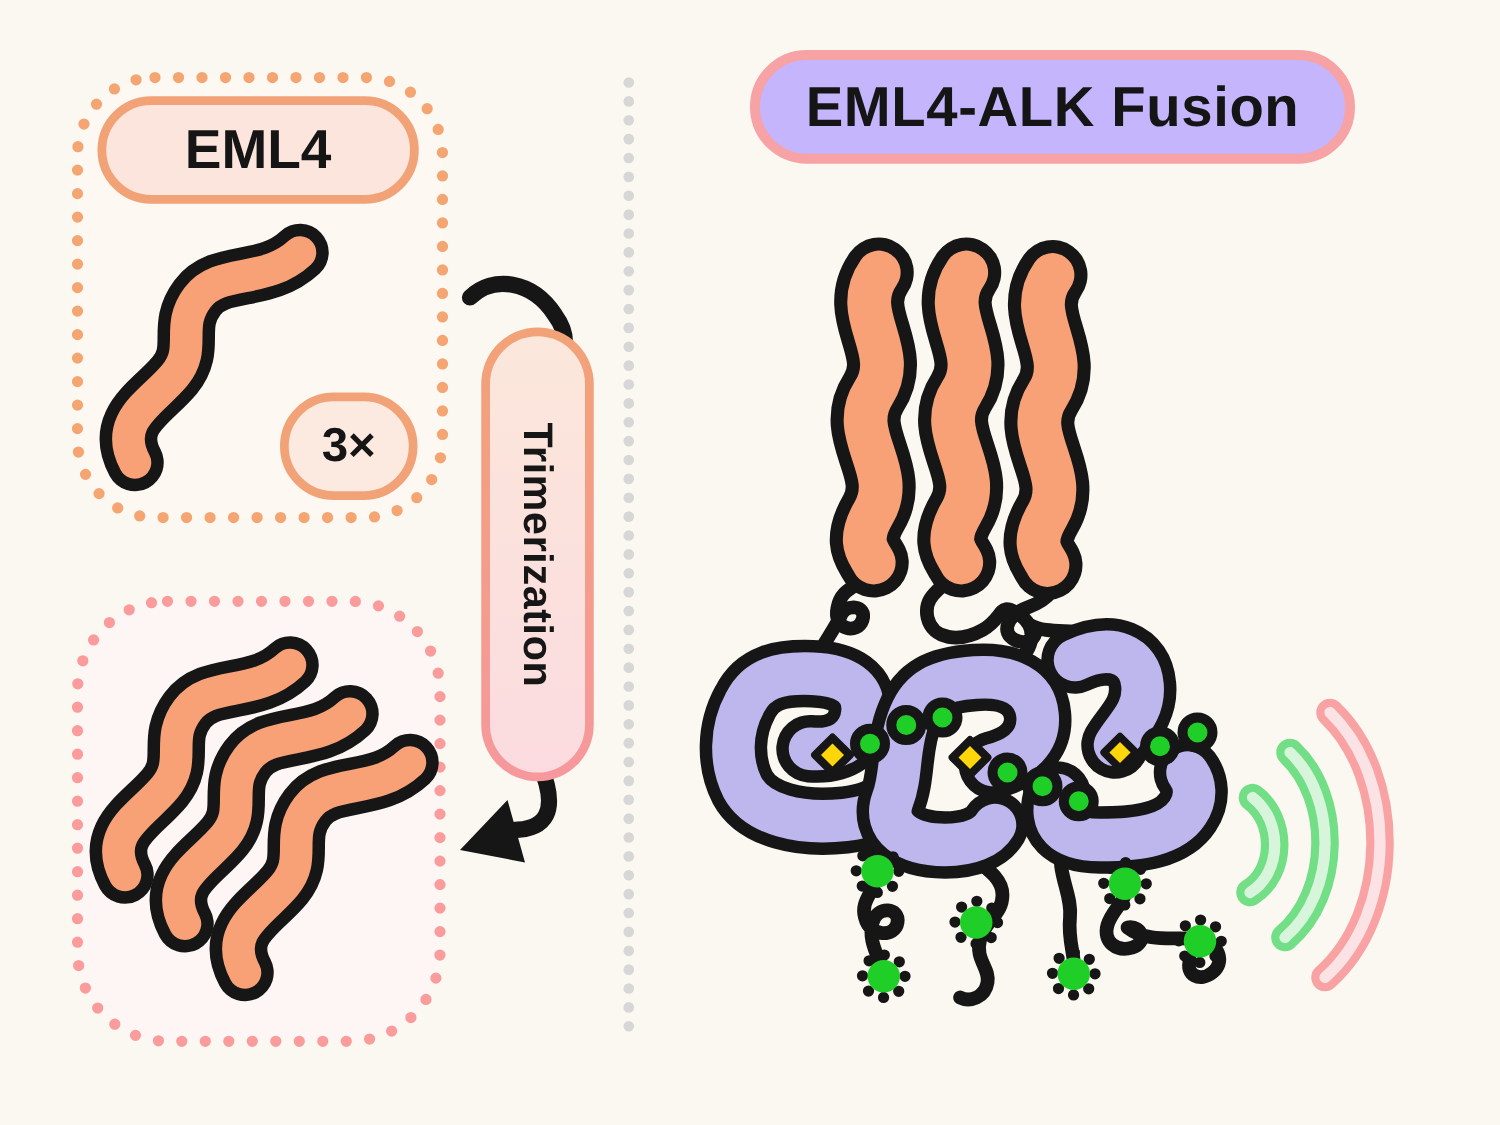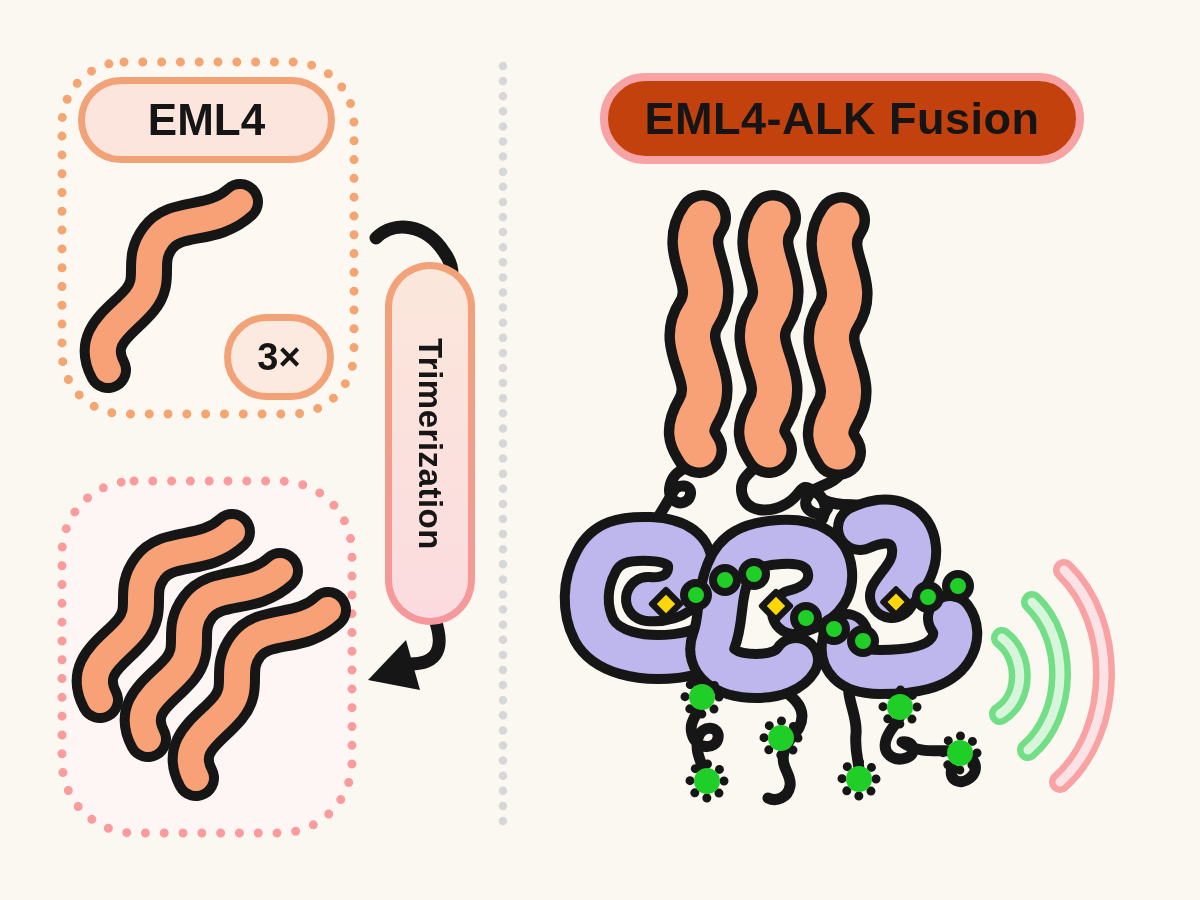--- a/index.html
+++ b/index.html
@@ -6,22 +6,22 @@
   body{font-family:"Liberation Sans",sans-serif;background:#FBF8F1;}
   .stage{position:relative;width:1200px;height:900px;background:#FBF8F1;overflow:hidden;}
   .layer{position:absolute;pointer-events:none;}
   
   .pill{position:absolute;display:flex;align-items:center;justify-content:center;
         box-sizing:border-box;color:#151515;font-weight:700;z-index:3;}
   .eml4-pill{left:78px;top:77px;width:257px;height:86px;border:7px solid #F2A277;
         background:#FBE5DC;border-radius:46px;font-size:44px;}
   .copies-badge{left:224px;top:314px;width:110px;height:86px;border:7px solid #F2A277;
         background:#FCE9DF;border-radius:44px;font-size:38px;}
-  .fusion-title{left:600px;top:73px;width:484px;height:91px;border:8px solid #F7A2A4;
-        background:#c2410c;border-radius:48px;font-size:45px;letter-spacing:.5px;}
+  .fusion-title{left:600px;top:40px;width:484px;height:91px;border:8px solid #F7A2A4;
+        background:#c4b5fd;border-radius:48px;font-size:45px;letter-spacing:.5px;}
   .trimer-pill{left:385px;top:262px;width:90px;height:363px;border-radius:46px;
         background:linear-gradient(180deg,#F2A277,#F6989D);z-index:3;position:absolute;}
   .trimer-inner{position:absolute;inset:7px;border-radius:39px;
         background:linear-gradient(180deg,#FBE7DB,#FBDBDF);
         display:flex;align-items:center;justify-content:center;}
   .vtext{writing-mode:vertical-rl;font-size:33px;font-weight:700;color:#161616;letter-spacing:.5px;}
   
   .wire{stroke:#161616;stroke-width:11;fill:none;stroke-linecap:round;stroke-linejoin:round;}
   .sq-k{stroke:#161616;stroke-width:46;fill:none;stroke-linecap:round;stroke-linejoin:round;}
   .sq-o{stroke:#F8A177;stroke-width:26;fill:none;stroke-linecap:round;stroke-linejoin:round;}

